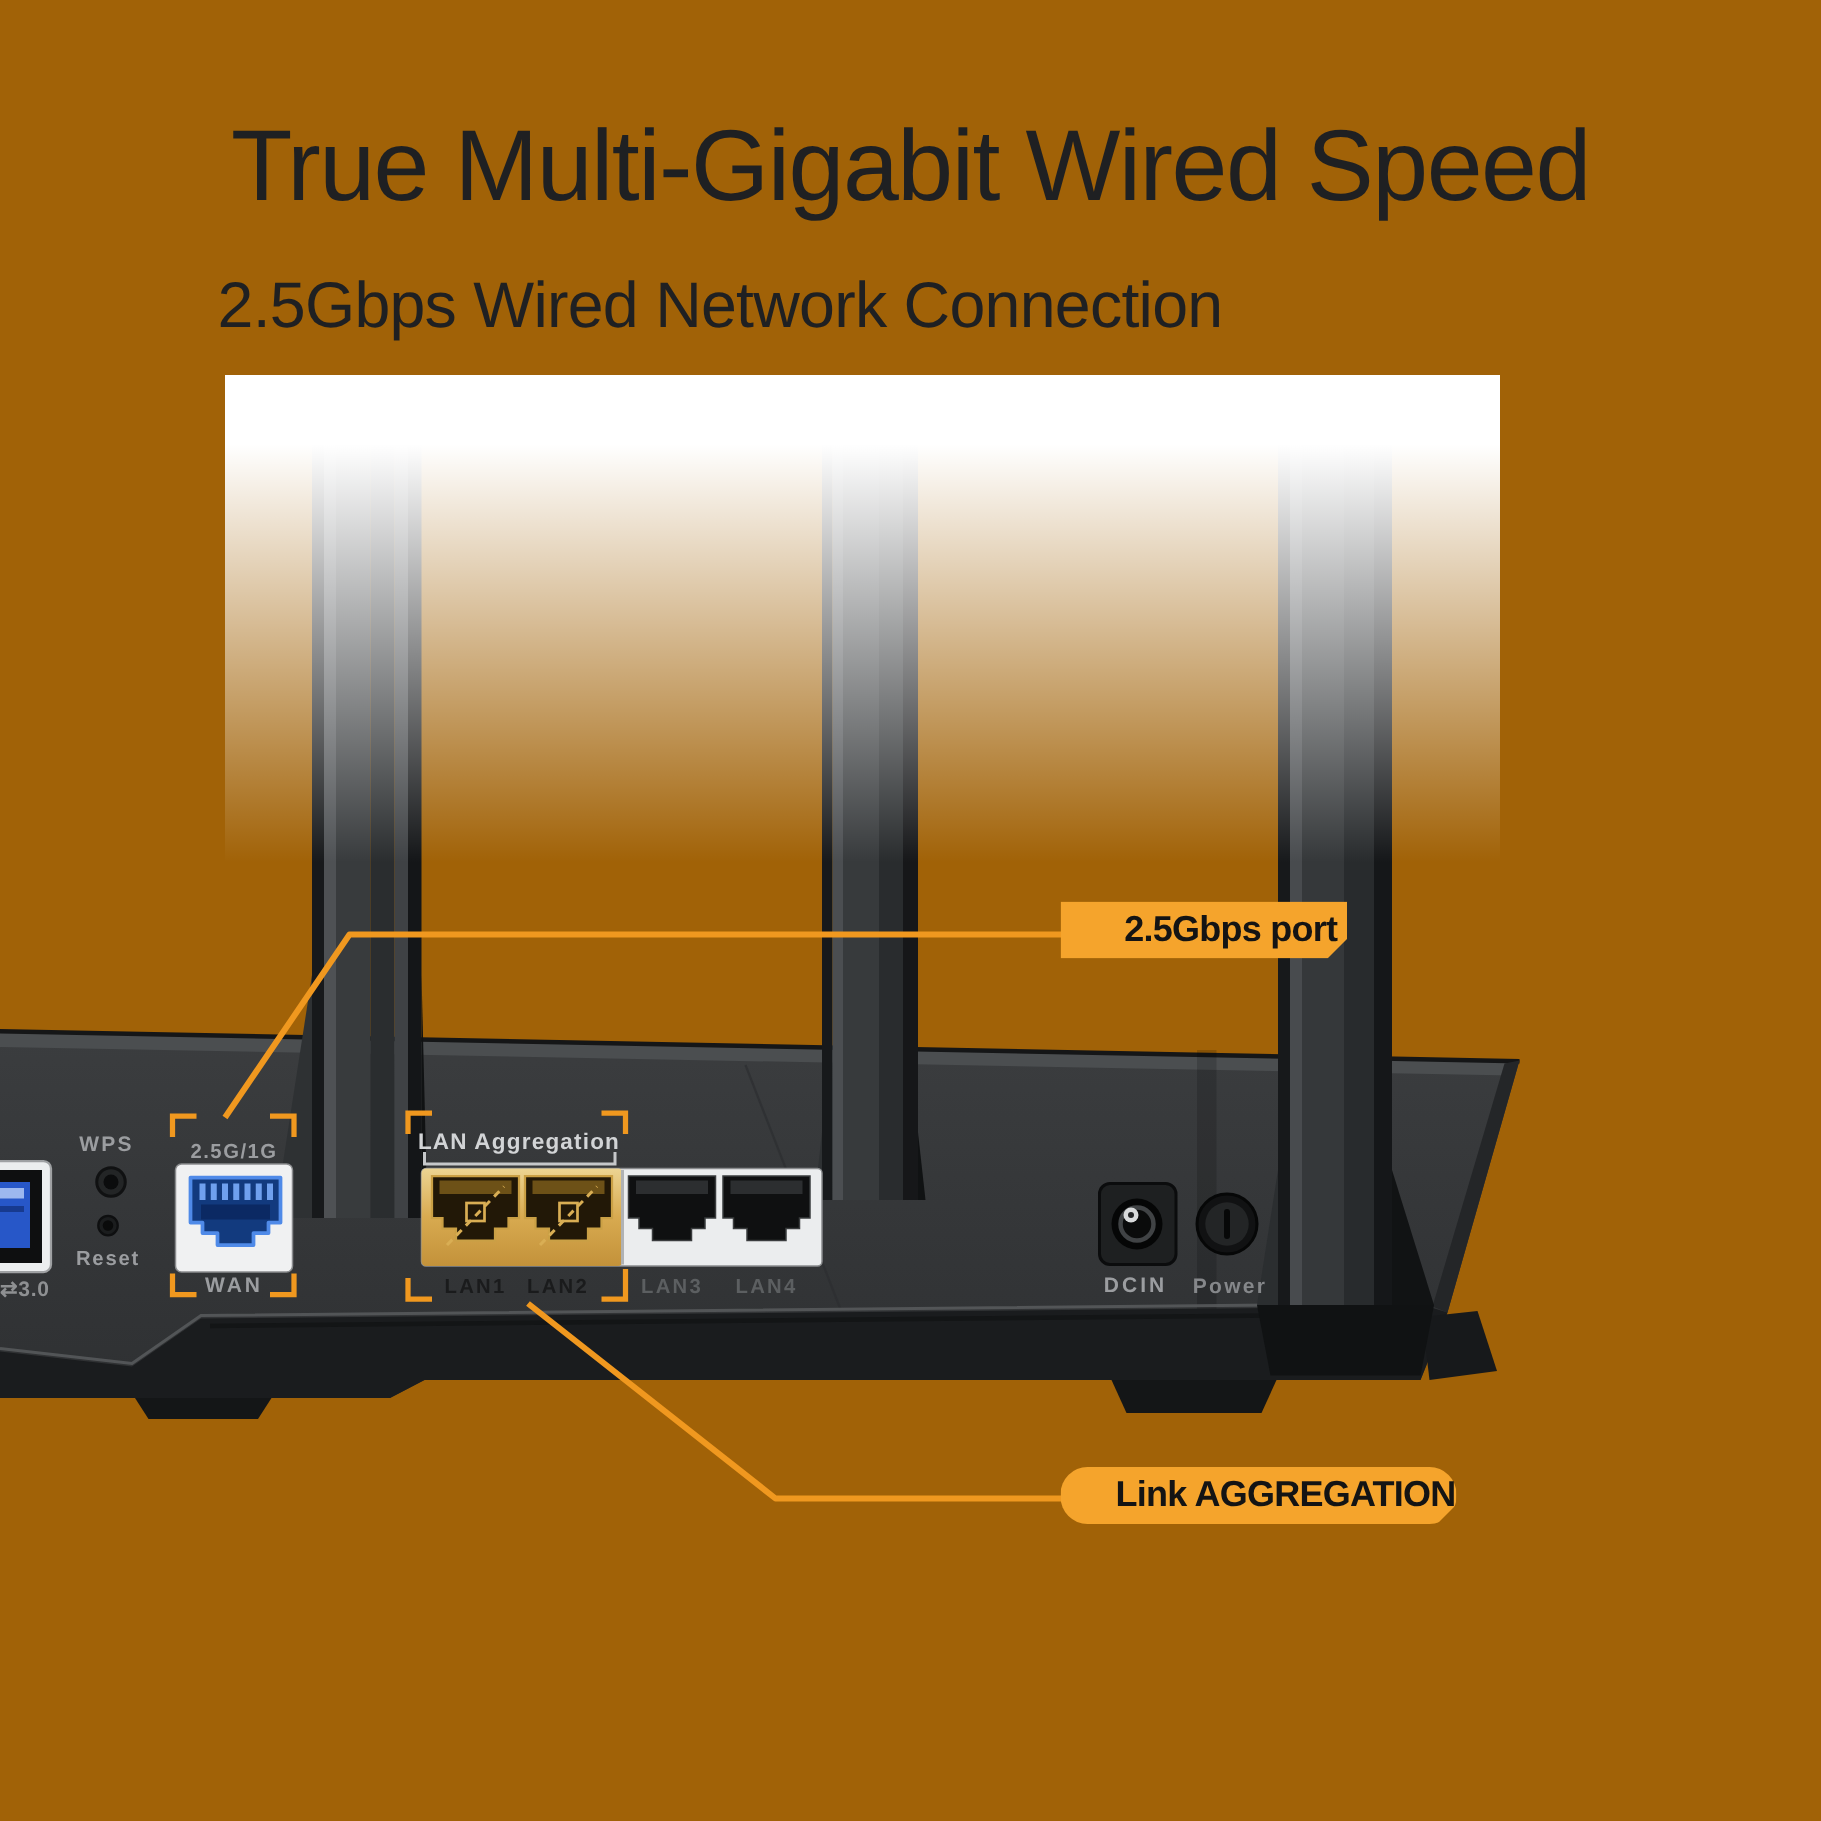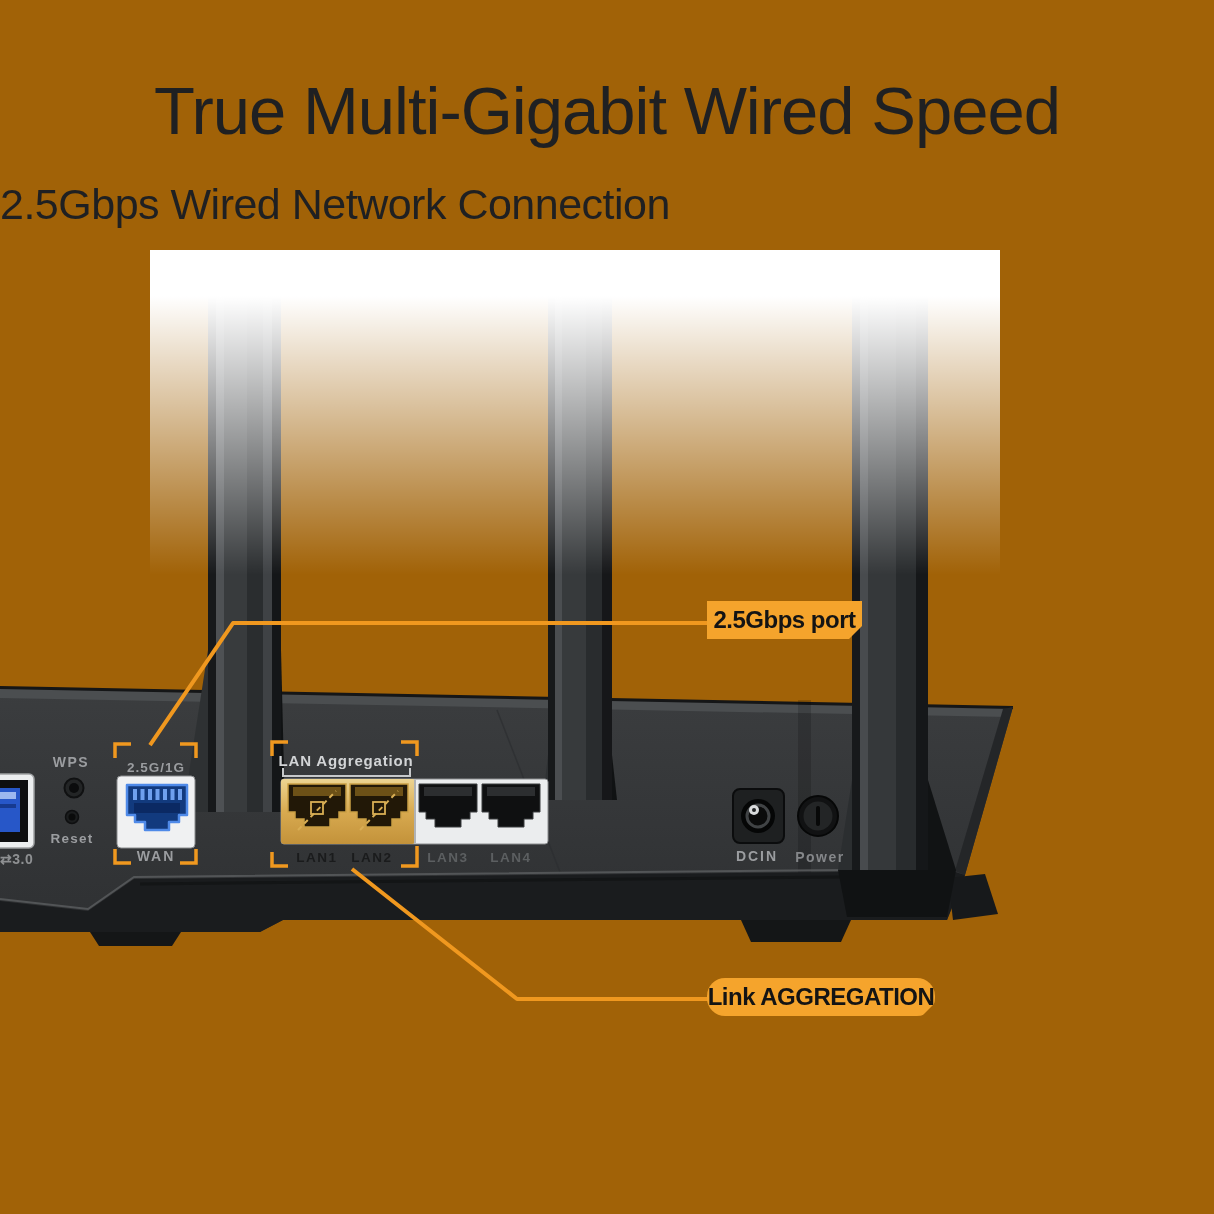--- a/index.html
+++ b/index.html
@@ -5,28 +5,29 @@
   html,body{margin:0;padding:0;background:#ffffff;}
   .canvas{
     position:relative;width:1214px;height:1214px;background:#a16207;overflow:hidden;
     font-family:"Liberation Sans",sans-serif;
   }
   .title{
     position:absolute;top:72px;left:0;width:1214px;text-align:center;
     font-size:67px;font-weight:400;letter-spacing:-1px;color:#1f2022;margin:0;
   }
   .subtitle{
-    position:absolute;top:180px;left:0;width:960px;text-align:left;
+    position:absolute;top:180px;left:0;width:960px;text-align:center;
     font-size:43px;font-weight:400;letter-spacing:-0.5px;color:#1f2022;margin:0;
   }
   .router-svg{position:absolute;left:0;top:0;}
   .callout{
     position:absolute;display:flex;align-items:center;justify-content:center;
     background:#F5A42C;color:#141414;font-weight:bold;
     clip-path:polygon(0 0,100% 0,100% calc(100% - 13px),calc(100% - 13px) 100%,0 100%);
+    padding-left:36px;
   }
   .callout-port{left:707px;top:601px;width:155px;height:38px;font-size:24px;letter-spacing:-0.5px;}
   .callout-agg{left:707px;top:978px;width:228px;height:38px;font-size:24px;letter-spacing:-0.5px;border-radius:18px;}
   .plabel{font-family:"Liberation Sans",sans-serif;font-weight:bold;}
 </style>
 </head>
 <body>
 
 <div class="canvas">
 

